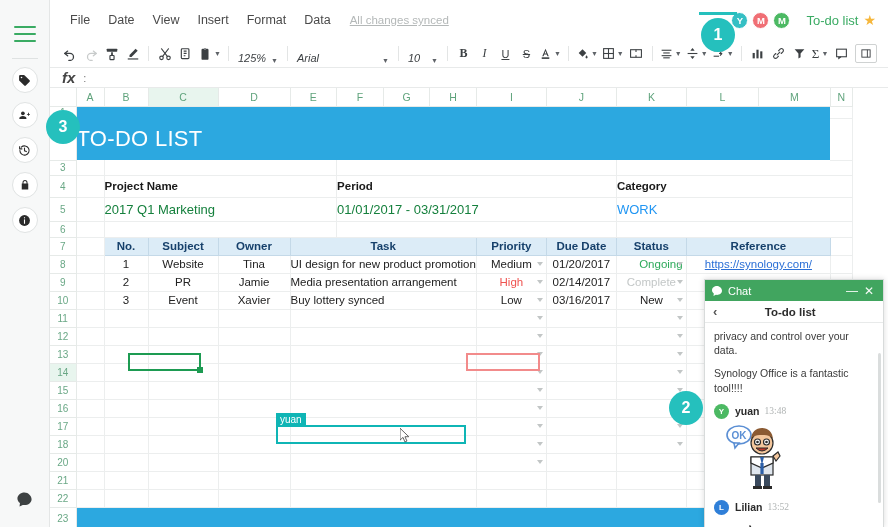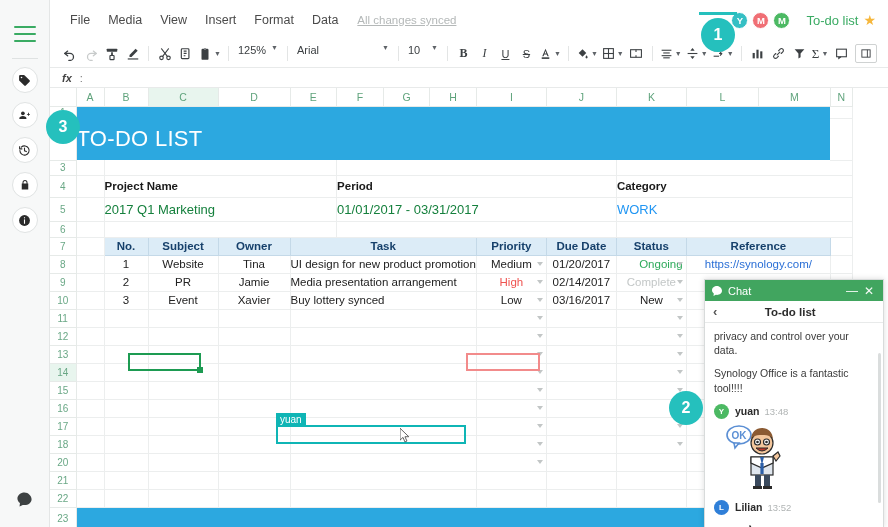--- a/index.html
+++ b/index.html
@@ -61,39 +61,39 @@
     display:flex; align-items:center; padding-left:9px; gap:0px;
   }
   .tb{
     height:22px; min-width:21px; display:flex; align-items:center; justify-content:center;
     color:#3c4043; cursor:pointer; border-radius:2px; padding:0 2px;
   }
   .tb.dis{ color:#c8cbcb; cursor:default;}
   .caret{ font-size:7px; color:#5f6368; margin-left:2px; }
   .tb-sep{ width:1px; height:15px; background:#e3e5e5; margin:0 5px;}
   .tb-box{
-    height:20px; display:flex;align-items:flex-start; justify-content:space-between;
-    font-size:11px; color:#3c4043; cursor:pointer; padding:0 4px;
+    height:20px; display:flex;align-items:flex-end; justify-content:space-between;
+    font-size:11px; color:#3c4043; cursor:pointer; padding:0 4px;font-style:italic;
   }
   .zoombox{ width:48px; }
   .fontbox{ width:100px; }
   .sizebox{ width:38px; }
   .tb-right{ margin-left:auto; padding-right:11px;}
   .panel-btn{
     width:22px;height:19px;border:1px solid #cfd2d2;border-radius:2px;
     display:flex;align-items:center;justify-content:center;cursor:pointer;background:#fff;
   }
 
   
   .fxbar{
     position:absolute; left:50px; top:68px; right:0; height:20px;
     background:#fff; border-bottom:1px solid #e8eaea;
     display:flex; align-items:center; padding-left:12px;
   }
-  .fx{ font-size:11px; font-style:italic; color:#444; font-weight:bold; }
+  .fx{ font-size:15px; font-style:italic; color:#444; font-weight:bold; }
   .fx-colon{ font-size:11px; color:#777; margin-left:8px;}
   .fx-input{ flex:1; height:18px; border:none; outline:none; font-size:11px; background:transparent;
     font-family:"Liberation Sans", sans-serif; color:#222; padding-left:4px;}
 
   
   .sheet{ position:absolute; left:50px; top:88px; right:0; bottom:0; overflow:hidden; background:#fff;}
   table.grid{ border-collapse:collapse; table-layout:fixed; }
   table.grid td, table.grid th{ padding:0; margin:0; }
   .colhdr{
     height:18px; background:#fff; border:1px solid #e6eae8; border-top:none;
@@ -128,21 +128,21 @@
   }
   .c-center{ text-align:center;}
   .dd{
     position:relative;
   }
   .dd-arrow{
     position:absolute; right:3px; top:50%; transform:translateY(-50%);
     width:0;height:0;border-left:3.5px solid transparent;border-right:3.5px solid transparent;
     border-top:4px solid #c2c6c6; cursor:pointer;
   }
-  .link{ color:#2a6fd6; cursor:pointer;}
+  .link{ color:#2a6fd6; text-decoration:underline; cursor:pointer;}
   .g-on{ color:#2eaa5b;margin-left:19px; }
   .g-done{ color:#c3c7c7; }
   .p-high{ color:#ef5350; }
 
   
   .sel{ position:absolute; pointer-events:none; }
   .sel-green{ border:2px solid #1d9b52; }
   .sel-green .handle{
     position:absolute; right:-4px; bottom:-4px; width:6px;height:6px;background:#1d9b52;}
   .sel-red{ border:2px solid #f28b8b; }
@@ -171,21 +171,21 @@
   }
   .back{ font-size:13px; color:#555; cursor:pointer; font-weight:bold;}
   .chat-sub .st{ flex:1; text-align:center; font-size:11.5px; font-weight:bold; color:#2b2b2b;
     margin-right:12px;}
   .chat-body{ flex:1; overflow:hidden; position:relative; padding:6px 9px 0 9px; background:#fff;}
   .msg-line{ font-size:10.5px; color:#3a3a3a; margin-bottom:9px; line-height:1.35;}
   .meta{ display:flex; align-items:center; margin:7px 0 4px 0;}
   .av{ width:15px;height:15px;border-radius:50%; color:#fff; font-size:8px; font-weight:bold;
        display:flex;align-items:center;justify-content:center; position:relative;}
   .who{ font-size:10.5px; font-weight:bold; color:#2b2b2b; margin-left:6px;}
-  .when{ font-size:9.5px; color:#b0b4b4; margin-left:5px;}
+  .when{ font-size:9.5px; color:#b0b4b4; margin-left:5px;font-family:Liberation Serif, serif;}
   .chat-scroll{ position:absolute; right:2px; top:30px; width:3px; height:150px;
     background:#dadddd; border-radius:2px;}
   .sticker{ margin-left:12px; }
 
   
   .badge{
     position:absolute; width:34px;height:34px;border-radius:50%;
     background:#25c0bd; color:#fff; font-size:16px; font-weight:bold;
     display:flex; align-items:center; justify-content:center; z-index:60;
   }
@@ -238,21 +238,21 @@
 
     <div class="rail-bottom">
       <svg width="17" height="17" viewBox="0 0 24 24" fill="#3d4142">
         <path d="M12 2C6.5 2 2 5.8 2 10.5c0 2.6 1.4 4.9 3.6 6.4L5 22l4.6-2.4c.8.2 1.6.3 2.4.3 5.5 0 10-3.8 10-8.4S17.5 2 12 2z"></path>
       </svg>
     </div>
   </div>
 
   <div class="menubar">
     <div class="menu-item">File</div>
-    <div class="menu-item">Media</div>
+    <div class="menu-item">Date</div>
     <div class="menu-item">View</div>
     <div class="menu-item">Insert</div>
     <div class="menu-item">Format</div>
     <div class="menu-item">Data</div>
     <div class="sync-text">All changes synced</div>
 
     <div class="mb-right">
       <div class="avatar" style="background:#35bfc4">Y</div>
       <div class="avatar" style="background:#f06f75">M</div>
       <div class="avatar" style="background:#4cb963">M</div>

